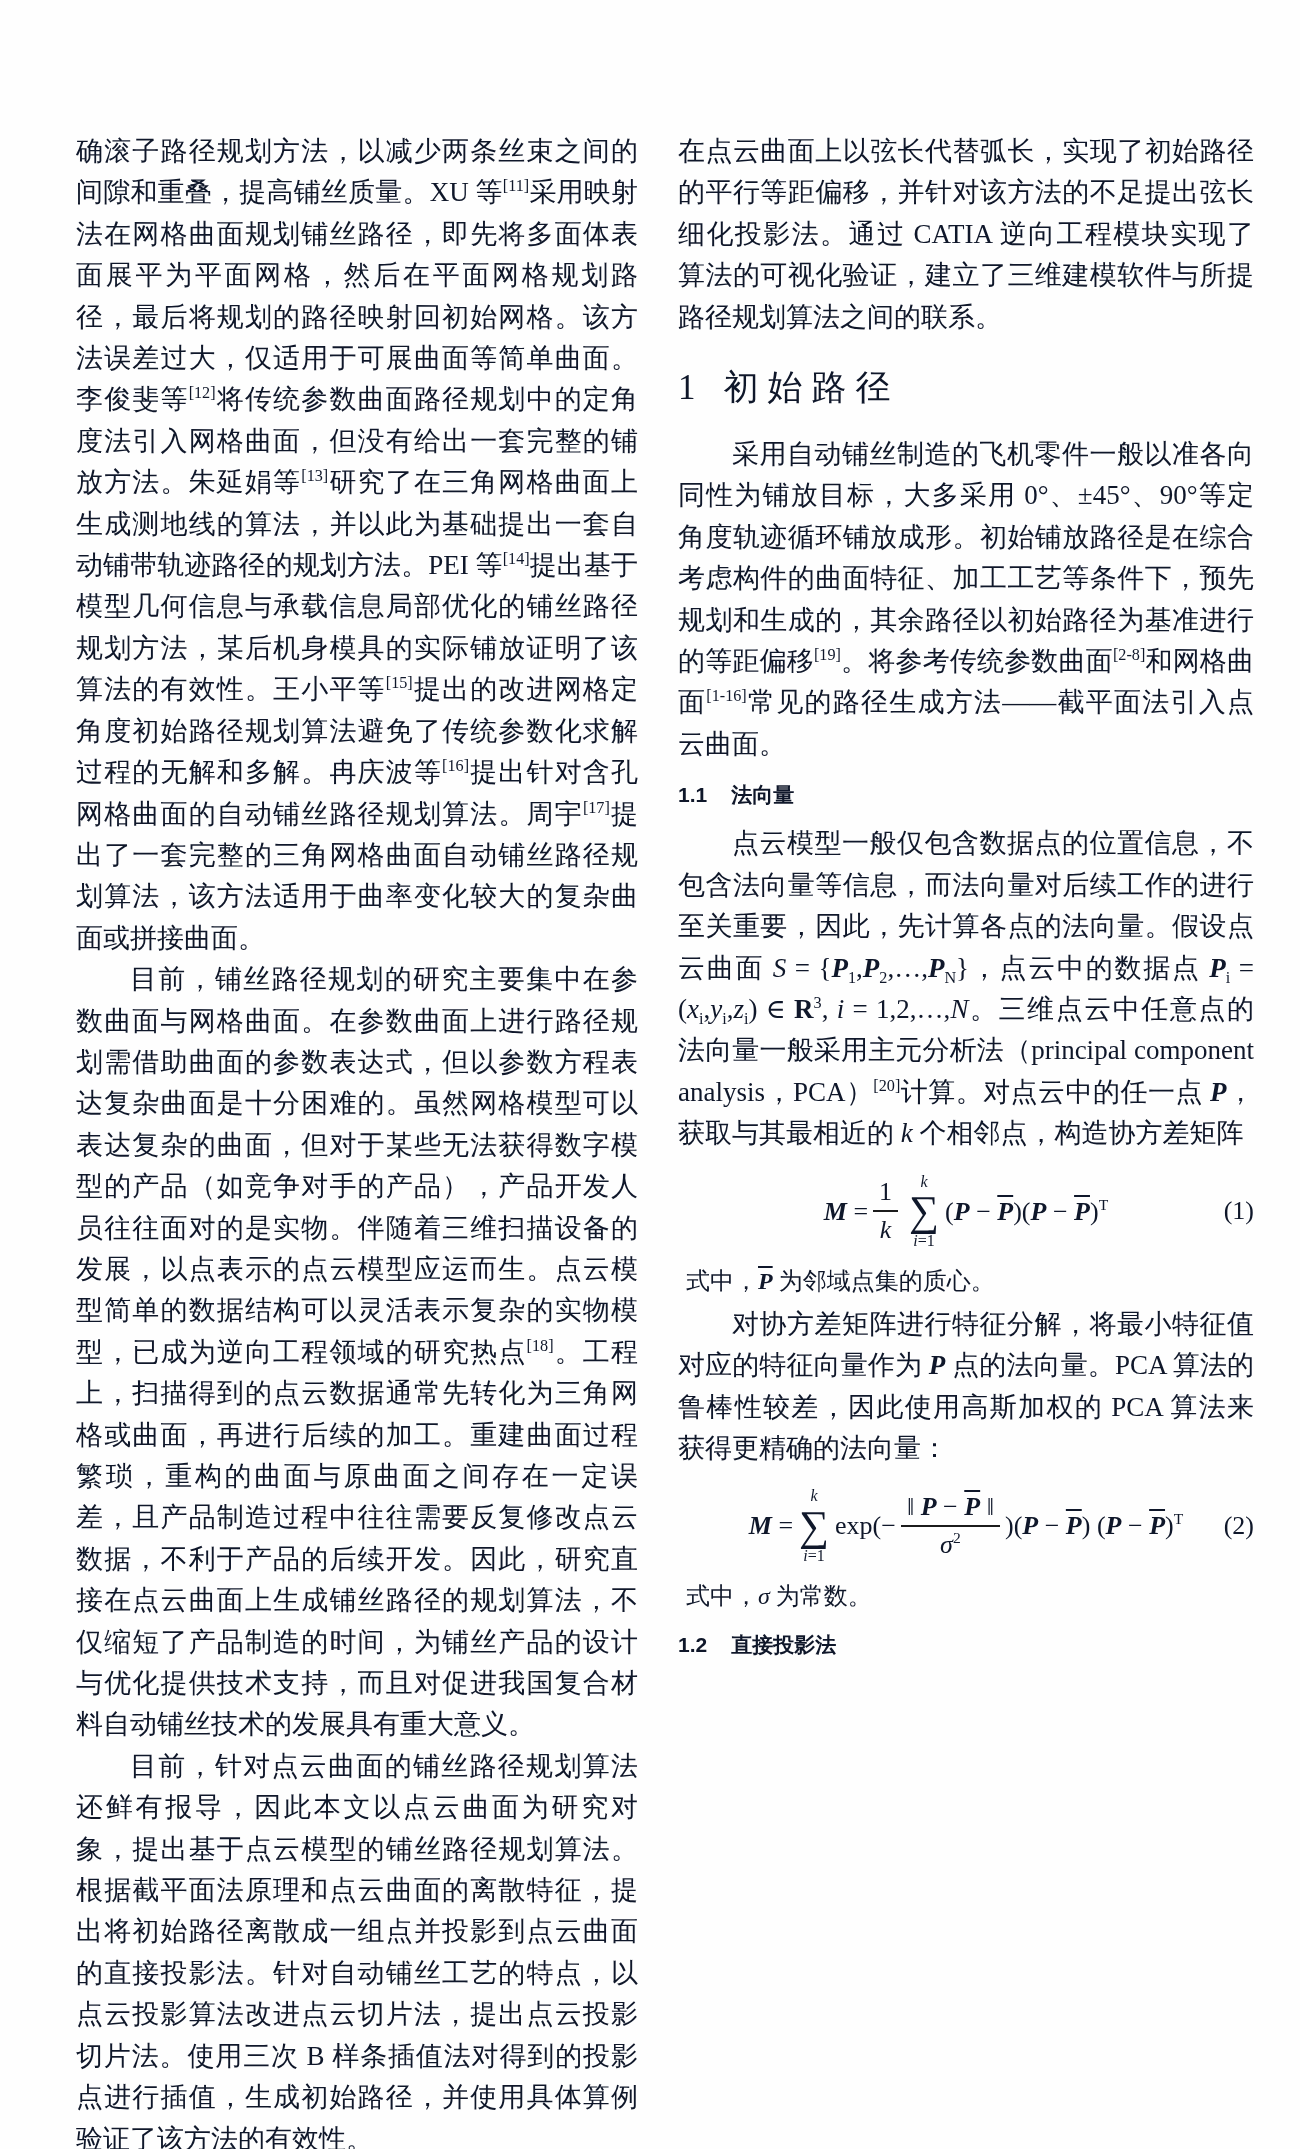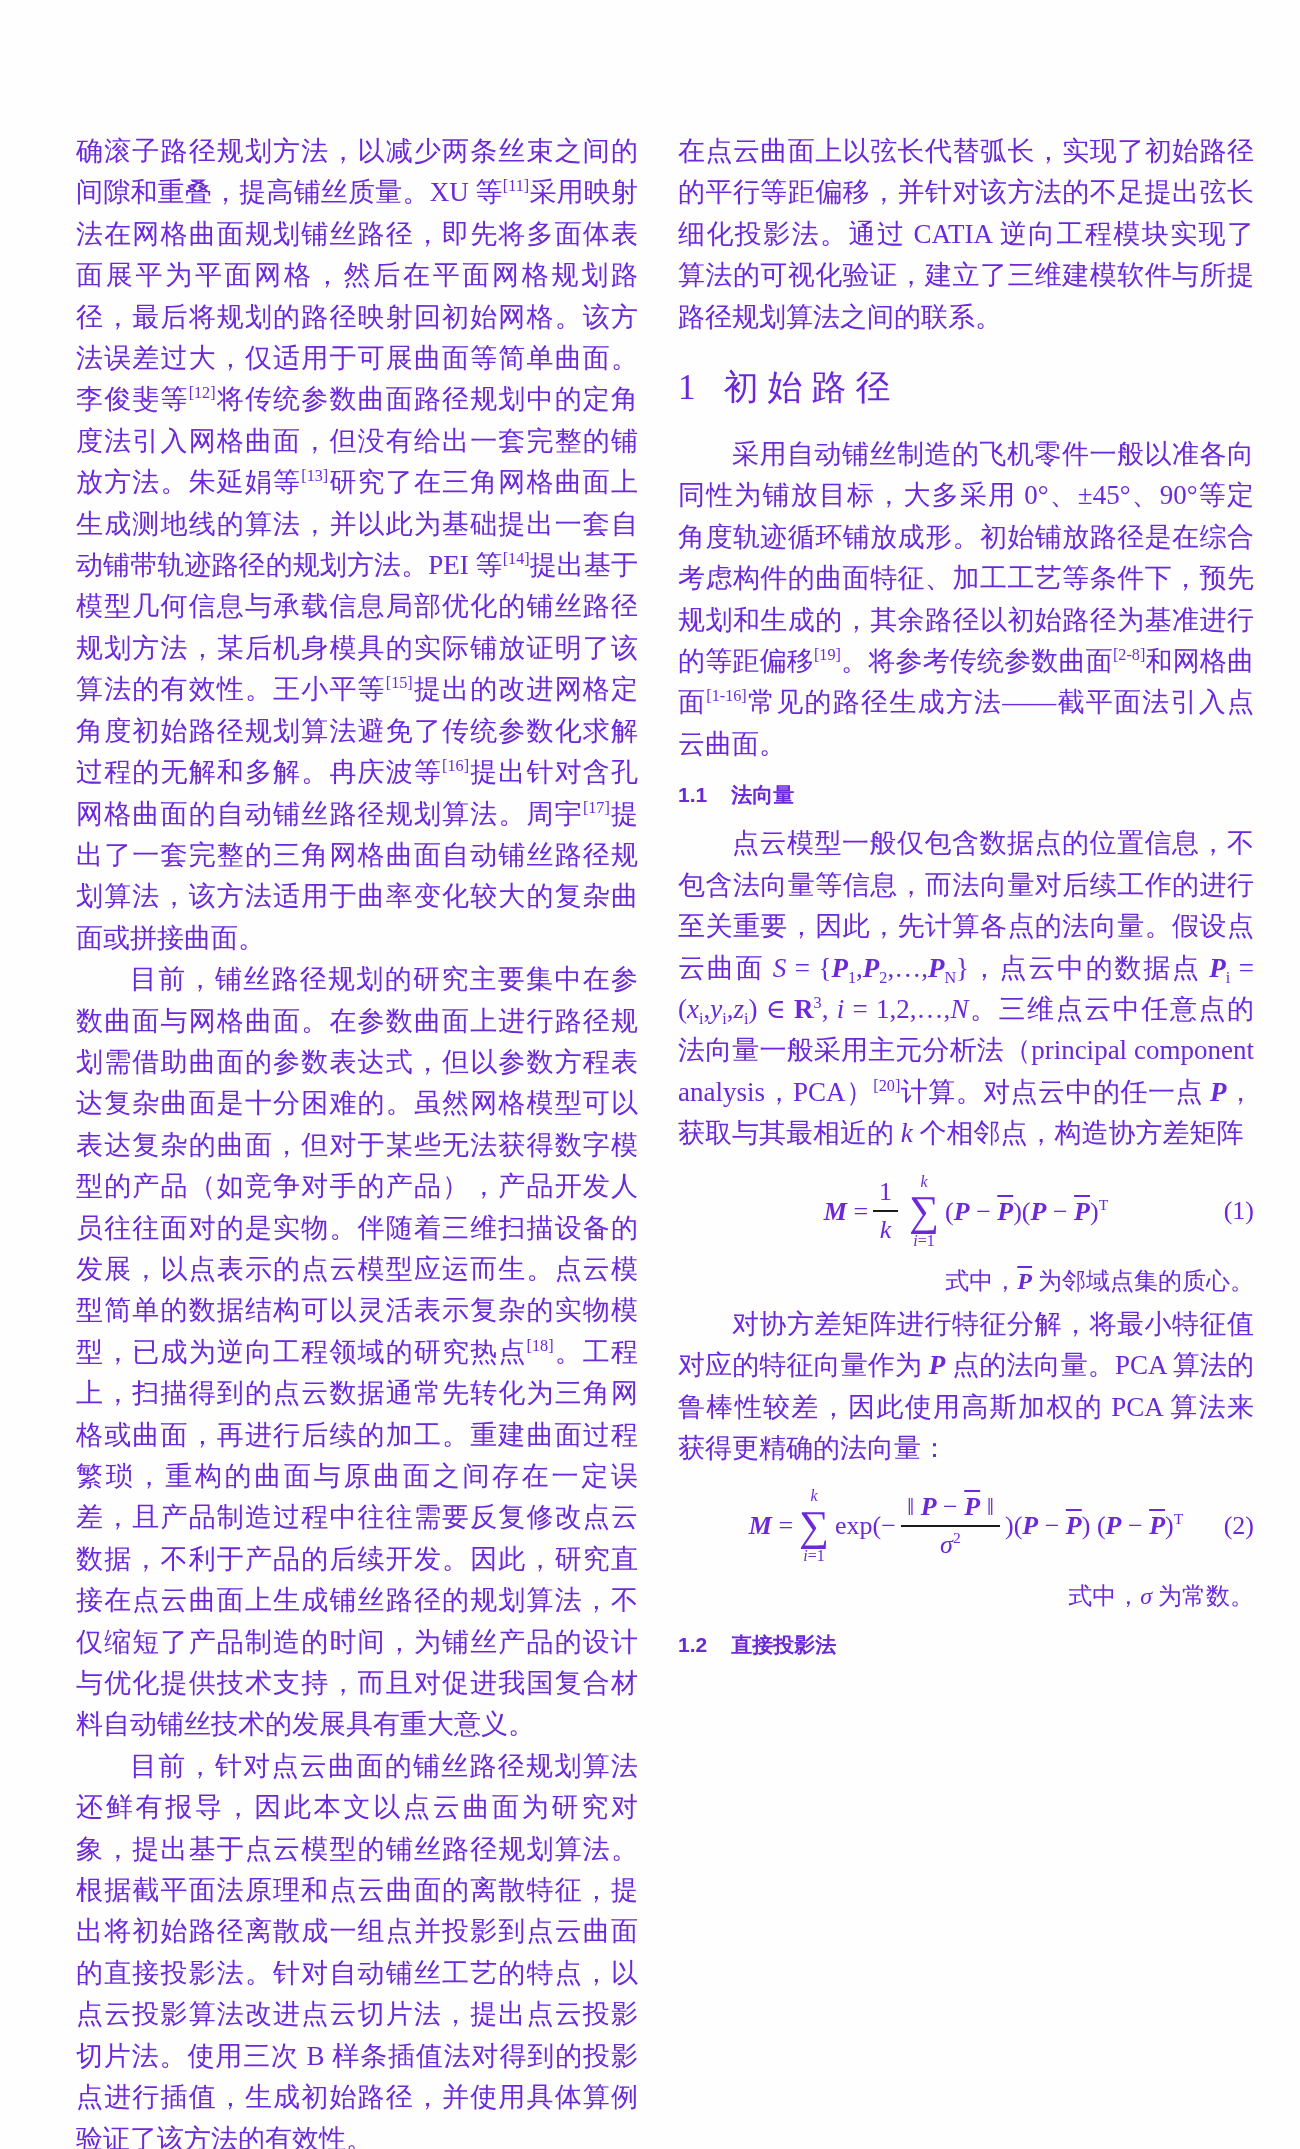--- a/index.html
+++ b/index.html
@@ -1,18 +1,18 @@
 <!DOCTYPE html>
 <html lang="zh"><head>
 <meta charset="utf-8">
 <style>
   html,body{margin:0;padding:0;background:#ffffff;}
   .page{
     position:relative;width:1300px;height:2149px;background:#fefefe;
-    font-family:"Liberation Serif","DejaVu Serif",serif;color:#6d28d9;
+    font-family:"Liberation Serif","DejaVu Serif",serif;color:#0f172a;
     overflow:hidden;
   }
   .col{
     position:absolute;top:131px;font-size:27px;line-height:41.4px;
     text-align:justify;
   }
   .col-left{left:76px;width:562px;}
   .col-right{left:678px;width:576px;}
   p{margin:0;padding:0;}
   p.indent{text-indent:2em;}
@@ -23,21 +23,21 @@
   .mbi{font-weight:bold;font-style:italic;}
   .ovl{text-decoration:overline;text-decoration-thickness:1.5px;}
   .sec-head{font-size:35px;line-height:40px;margin:30px 0 26px 0;font-weight:normal;}
   .sec-head .num{margin-right:28px;font-style:normal;}
   .sec-head .title{letter-spacing:9px;}
   .sub-head{
     font-family:"Liberation Sans","DejaVu Sans",sans-serif;
     font-weight:bold;font-size:21px;line-height:40px;margin:10px 0 8px 0;
   }
   .sub-head .num{margin-right:24px;}
-  .note{font-size:24px;line-height:38px;margin:2px 0 4px 8px;text-align:right;}
+  .note{font-size:24px;line-height:38px;margin:2px 0 4px 8px;text-align:left;}
   .formula{
     position:relative;display:flex;justify-content:center;align-items:center;
     margin:18px 0 12px 0;font-size:26px;line-height:1.2;text-align:left;
   }
   .eq-num{position:absolute;right:0;top:50%;transform:translateY(-50%);font-size:26px;}
   .frac{
     display:inline-flex;flex-direction:column;align-items:center;
     vertical-align:middle;margin:0 5px;line-height:1.15;
   }
   .frac .num-part{border-bottom:2px solid #1b1b1b;padding:0 6px 3px 6px;}

